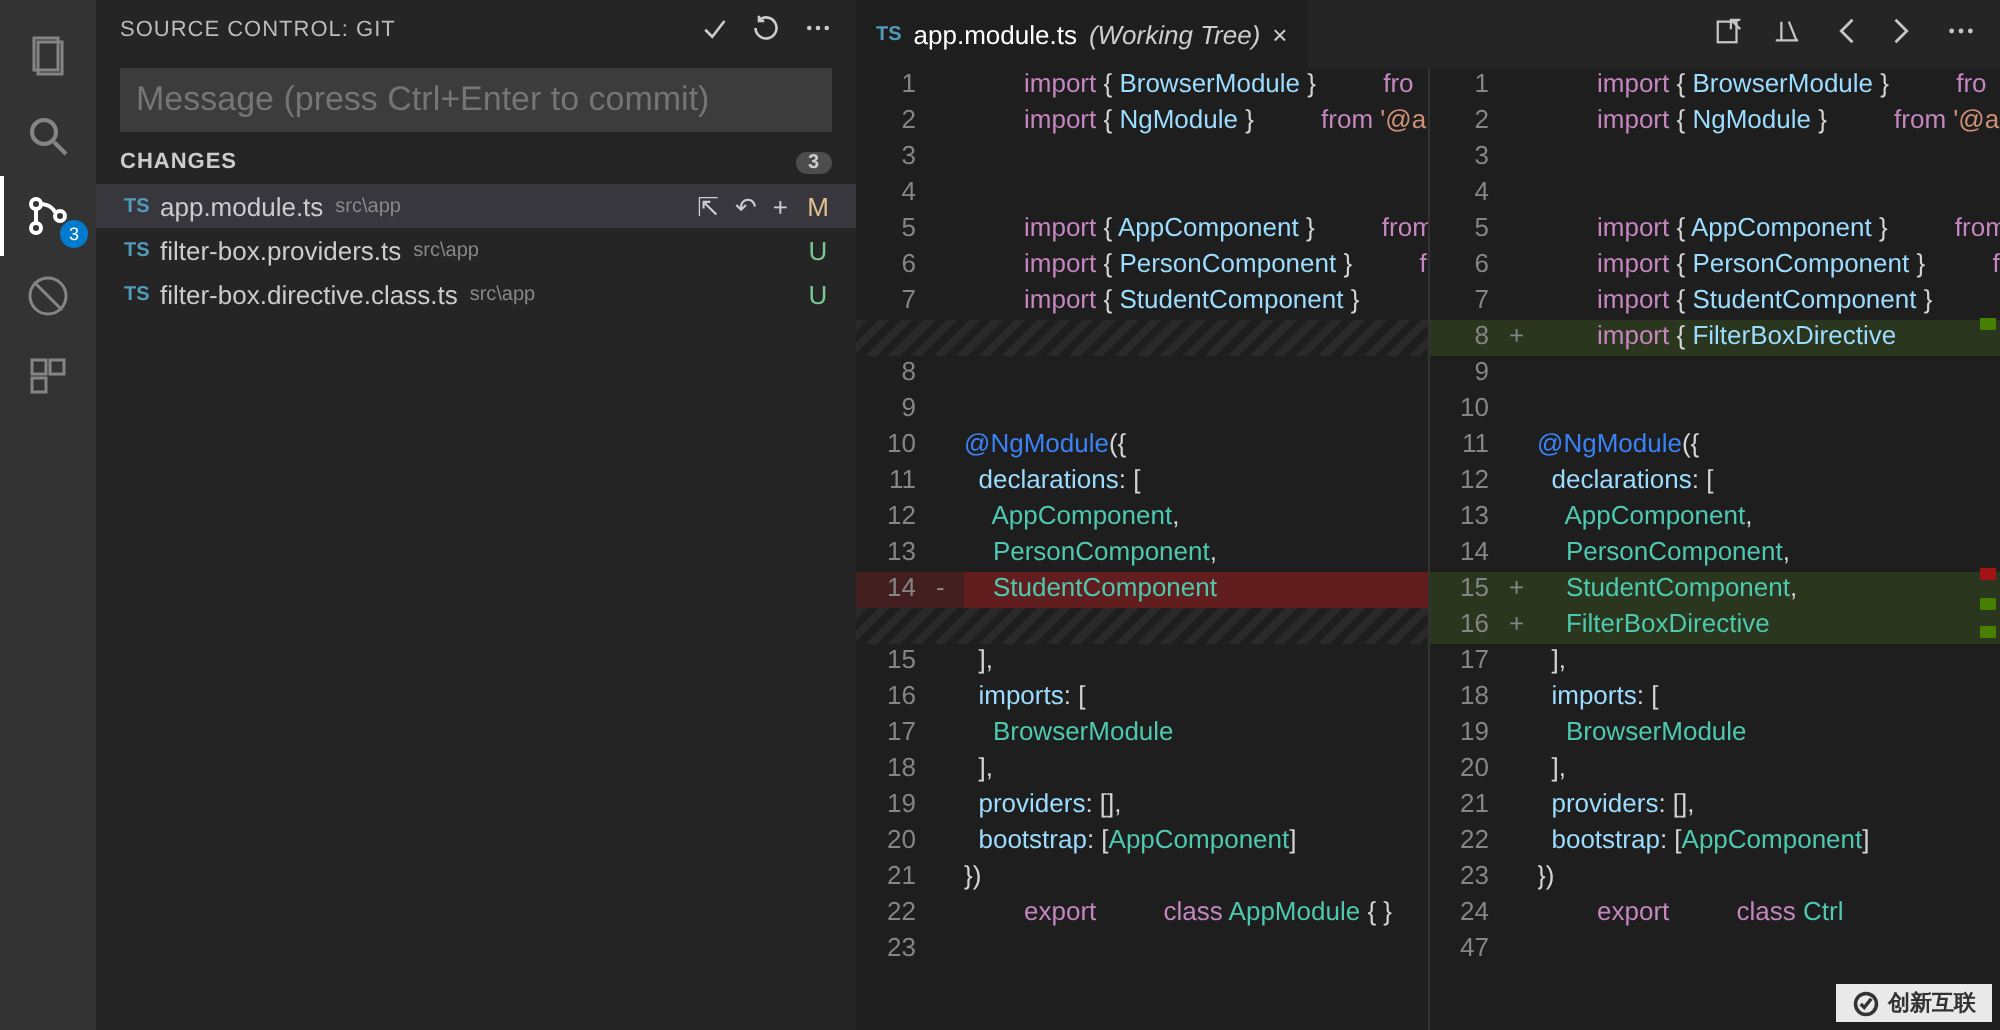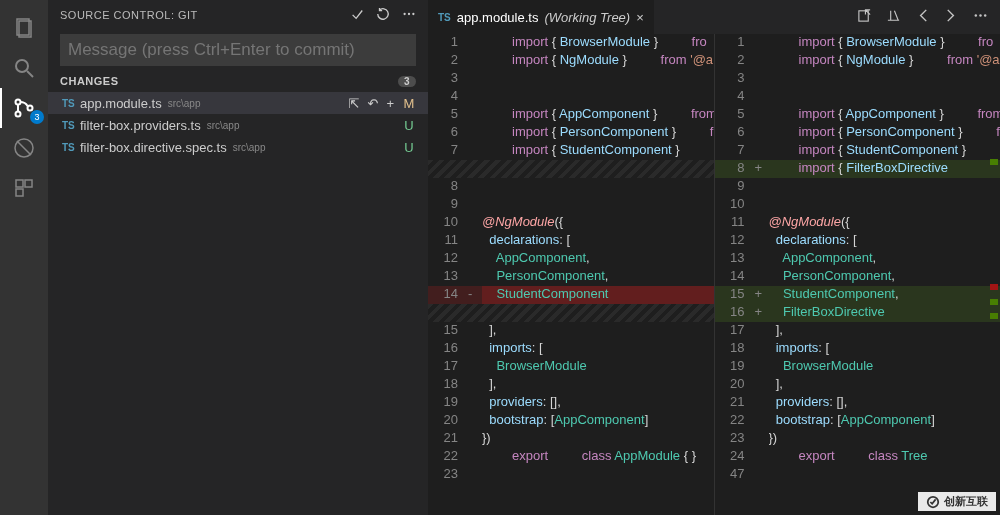--- a/index.html
+++ b/index.html
@@ -43,21 +43,21 @@
 .pane + .pane { border-left:1px solid #333; }
 .line { display:flex; min-height:18px; white-space:pre; }
 .gutter { width:40px; text-align:right; padding-right:10px; color:#858585; flex-shrink:0; }
 .sign { width:14px; color:#858585; flex-shrink:0; }
 .code { flex:1; overflow:hidden; }
 .kw { color:#c586c0;padding-left:30px; }
 .br { color:#d4d4d4; }
 .id { color:#9cdcfe; }
 .ty { color:#4ec9b0; }
 .st { color:#ce9178; }
-.dec { color:#fca5a5;font-style:italic; }
+.dec { color:#3b82f6; }
 .line.del { background:rgba(90,30,30,0.6); }
 .line.del .code { background:rgba(120,30,30,0.6); }
 .line.add { background:rgba(50,70,30,0.6); }
 .line.hatch { background:repeating-linear-gradient(135deg,#2a2a2a 0,#2a2a2a 4px,#1e1e1e 4px,#1e1e1e 8px); }
 .minimap { position:absolute; right:2px; top:0; width:10px; height:100%; }
 .minimap .m { position:absolute; right:0; width:8px; height:6px; }
 .m.red { background:#a31515; }
 .m.green { background:#487e02; }
 .watermark { position:absolute; bottom:4px; right:4px; background:rgba(255,255,255,0.9); color:#333; padding:2px 8px; font-size:11px; display:flex; align-items:center; gap:4px;font-weight:bold; }
 </style>
@@ -144,21 +144,21 @@
           <span class="fpath">src\app</span>
           <span class="row-actions">
             <span>⇱</span>
             <span>↶</span>
             <span>+</span>
           </span>
           <span class="status U">U</span>
         </div>
         <div class="file-row">
           <span class="lang">TS</span>
-          <span class="fname">filter-box.directive.spec.ts</span>
+          <span class="fname">filter-box.directive.class.ts</span>
           <span class="fpath">src\app</span>
           <span class="row-actions">
             <span>⇱</span>
             <span>↶</span>
             <span>+</span>
           </span>
           <span class="status U">U</span>
         </div>
       </div>
   </div>
@@ -244,21 +244,21 @@
           <div class="line "><span class="gutter">14</span><span class="sign"></span><span class="code"><span class="br">    </span><span class="ty">PersonComponent</span><span class="br">,</span></span></div>
           <div class="line add"><span class="gutter">15</span><span class="sign">+</span><span class="code"><span class="br">    </span><span class="ty">StudentComponent</span><span class="br">,</span></span></div>
           <div class="line add"><span class="gutter">16</span><span class="sign">+</span><span class="code"><span class="br">    </span><span class="ty">FilterBoxDirective</span></span></div>
           <div class="line "><span class="gutter">17</span><span class="sign"></span><span class="code"><span class="br">  ],</span></span></div>
           <div class="line "><span class="gutter">18</span><span class="sign"></span><span class="code"><span class="br">  </span><span class="id">imports</span><span class="br">: [</span></span></div>
           <div class="line "><span class="gutter">19</span><span class="sign"></span><span class="code"><span class="br">    </span><span class="ty">BrowserModule</span></span></div>
           <div class="line "><span class="gutter">20</span><span class="sign"></span><span class="code"><span class="br">  ],</span></span></div>
           <div class="line "><span class="gutter">21</span><span class="sign"></span><span class="code"><span class="br">  </span><span class="id">providers</span><span class="br">: [],</span></span></div>
           <div class="line "><span class="gutter">22</span><span class="sign"></span><span class="code"><span class="br">  </span><span class="id">bootstrap</span><span class="br">: [</span><span class="ty">AppComponent</span><span class="br">]</span></span></div>
           <div class="line "><span class="gutter">23</span><span class="sign"></span><span class="code"><span class="br">})</span></span></div>
-          <div class="line "><span class="gutter">24</span><span class="sign"></span><span class="code"><span class="kw">export</span><span class="br"> </span><span class="kw">class</span><span class="br"> </span><span class="ty">Tree</span></span></div>
+          <div class="line "><span class="gutter">24</span><span class="sign"></span><span class="code"><span class="kw">export</span><span class="br"> </span><span class="kw">class</span><span class="br"> </span><span class="ty">Ctrl</span></span></div>
           <div class="line "><span class="gutter">47</span><span class="sign"></span><span class="code"></span></div>
         </div>
     </div>
   </div>
 </div>
 
 <div class="watermark">
   <svg width="14" height="14" viewBox="0 0 16 16" fill="none" stroke="#333" stroke-width="2">
       <circle cx="8" cy="8" r="6"></circle>
       <path d="M5 8l2 2 4-5"></path>

